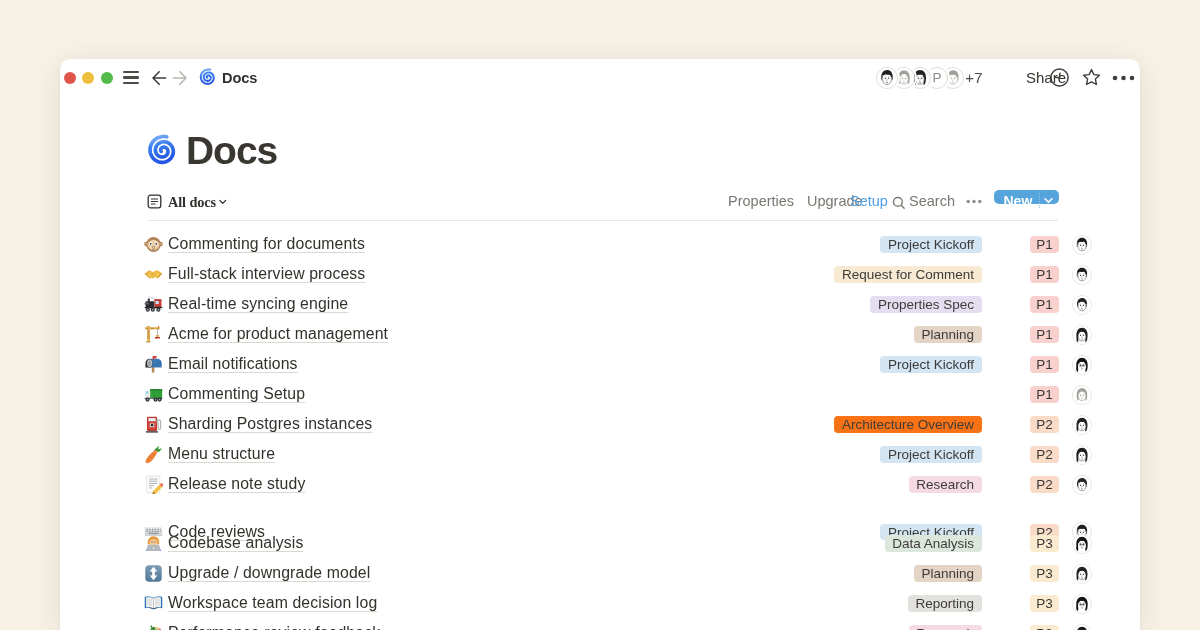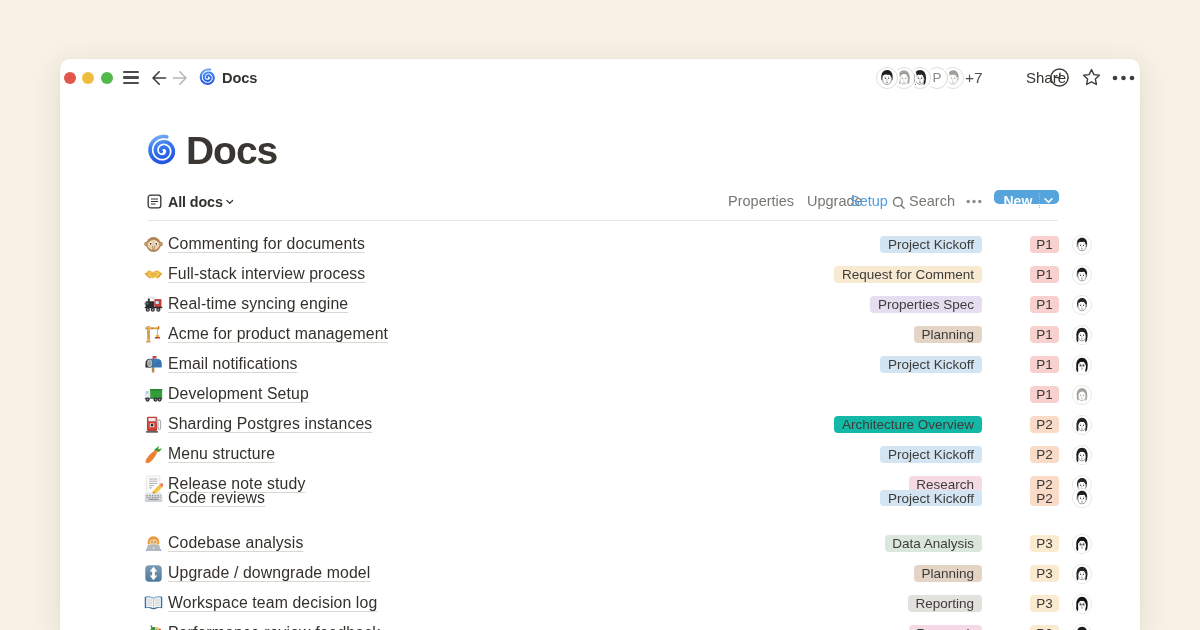--- a/index.html
+++ b/index.html
@@ -10,21 +10,21 @@
 .burger div { height:2.5px; background:#4d4b48; border-radius:1.2px; margin-bottom:3px; }
 .navarrow { position:absolute; top:66px; }
 .tbtext { position:absolute; top:69.5px; font-size:15px; color:#33312e; font-weight:700; letter-spacing:.1px;}
 .hav { position:absolute; top:66.5px; width:22px; height:22px; border-radius:50%; box-shadow:0 0 0 2px #fff; }
 .hav svg { display:block; }
 .plus7 { position:absolute; left:965px; top:69px; font-size:15.5px; color:#4f4d49; }
 .share { position:absolute; left:998px; top:69px; font-size:15px; color:#37352f;margin-left:28px; }
 .topicon { position:absolute; top:67px; } .topicon svg, .navarrow svg, .bigcy svg { display:block; }
 .bigcy { position:absolute; left:144.5px; top:132px; }
 .title { position:absolute; left:186px; top:129px; font-size:39px; font-weight:700; color:#3a3732; letter-spacing:-1.05px; }
-.alldocs { position:absolute; left:147px; top:193px; }
+.alldocs { position:absolute; left:147px; top:193px;font-family:Liberation Serif, serif; }
 .alldocs svg { vertical-align:-2px; }
 .alldocs .t { font-size:14.3px; font-weight:700; color:#33312e; margin-left:6px; letter-spacing:-.1px; }
 .toolbar { position:absolute; top:193px; left:0; width:1080px; font-size:14.5px; color:#7a7771; }
 .tb { position:absolute; top:0; }
 .newbtn { position:absolute; left:994px; top:190px; width:64.5px; height:14px; background:#55a5dc; border-radius:5px; color:#fff; font-size:14.5px; font-weight:700; }
 .divider { position:absolute; left:148px; top:220px; width:910px; height:1px; background:#e9e7e2; }
 .row { position:absolute; left:0; width:1200px; height:30px; }
 .emoji { position:absolute; left:143.5px; top:5px; width:19px; height:19px; }
 .emoji svg { display:block; }
 .rtitle { position:absolute; left:168px; top:5.5px; font-size:15.8px; letter-spacing:.12px; color:#34312c; text-decoration:underline; text-decoration-color:#dbd8d1; text-underline-offset:3px; text-decoration-thickness:1px; }
@@ -384,21 +384,21 @@
         <rect x="1.5" y="5.9" width="2.5" height="2.4" rx=".4" fill="#9fd3ea"></rect>
         <rect x="0.5" y="12.1" width="17" height="1" rx=".4" fill="#5f6368"></rect>
         <circle cx="3.4" cy="13.8" r="2" fill="#2e2f33"></circle>
         <circle cx="10.9" cy="13.8" r="2" fill="#2e2f33"></circle>
         <circle cx="14.7" cy="13.8" r="2" fill="#2e2f33"></circle>
         <circle cx="3.4" cy="13.8" r=".8" fill="#9aa0a6"></circle>
         <circle cx="10.9" cy="13.8" r=".8" fill="#9aa0a6"></circle>
         <circle cx="14.7" cy="13.8" r=".8" fill="#9aa0a6"></circle>
       </svg>
     </div>
-    <div class="rtitle">Development Setup</div>
+    <div class="rtitle">Commenting Setup</div>
     <div class="rright">
       <div class="pri" style="background:#f8d1cf">P1</div>
       <div class="rav">
         <svg width="20" height="20" viewBox="0 0 19 19" style="display:block">
           <circle cx="9.5" cy="9.5" r="9.1" fill="#fff" stroke="#e4e1dc" stroke-width=".7"></circle>
           <path d="M4.5 10.2C4.2 5.4 6.5 2.8 9.5 2.8c3 0 5.3 2.6 5 7.4l-.4 3c-.2.9-.8 1.5-1.5 1.8l.3-5.2c-2.1.3-5.1-.3-6.4-1.5l-.3 6.7c-.7-.3-1.3-.9-1.5-1.8z" fill="#9d9a94" opacity=".9"></path>
           <ellipse cx="9.5" cy="10.5" rx="3.7" ry="4.4" fill="#fff"></ellipse>
           <path d="M5.9 10.3c-.3-3.2 1.3-5 3.6-5s3.9 1.8 3.6 5l-.4 2.2c-.6 1.5-1.7 2.3-3.2 2.3s-2.6-.8-3.2-2.3z" fill="none" stroke="#8f8c86" stroke-width=".5"></path>
           <circle cx="8.1" cy="9.9" r=".5" fill="#8f8c86"></circle>
           <circle cx="10.9" cy="9.9" r=".5" fill="#8f8c86"></circle>
@@ -416,21 +416,21 @@
         <rect x="4.2" y="2.8" width="6.8" height="3.2" rx=".5" fill="#e9edef"></rect>
         <rect x="4.2" y="7.2" width="6.8" height="5.6" rx=".5" fill="#d8564b"></rect>
         <rect x="5.6" y="8" width="4" height="3.4" rx=".4" fill="#f0f2f3"></rect>
         <circle cx="7.6" cy="9.7" r="1.3" fill="#2b2b2b"></circle>
         <rect x="1.9" y="15.2" width="11.4" height="1.5" rx=".4" fill="#5f6368"></rect>
         <path d="M12.4 4.6h1.2c1.2 0 2.1 1 2.1 2.1v5.6a1.2 1.2 0 0 1-2.4 0V7.5h-.9z" fill="none" stroke="#aab0b5" stroke-width="1.1"></path>
       </svg>
     </div>
     <div class="rtitle">Sharding Postgres instances</div>
     <div class="rright">
-      <div class="tag" style="background:#14b8a6">Architecture Overview</div>
+      <div class="tag" style="background:#f97316">Architecture Overview</div>
       <div class="pri" style="background:#fadbc8">P2</div>
       <div class="rav">
         <svg width="20" height="20" viewBox="0 0 19 19" style="display:block">
           <circle cx="9.5" cy="9.5" r="9.1" fill="#fff" stroke="#e4e1dc" stroke-width=".7"></circle>
           <path d="M4.3 10.4C4 5.3 6.4 2.6 9.5 2.6c3.1 0 5.5 2.7 5.2 7.8l-.5 3.3c-.3 1-.9 1.7-1.7 2l.3-5.7c-2.2.3-5.3-.3-6.6-1.6l-.3 7.3c-.8-.3-1.4-1-1.6-2z" fill="#232323"></path>
           <ellipse cx="9.5" cy="10.6" rx="3.7" ry="4.4" fill="#fff"></ellipse>
           <path d="M5.9 10.4c-.3-3.2 1.3-5 3.6-5s3.9 1.8 3.6 5l-.4 2.2c-.6 1.5-1.7 2.3-3.2 2.3s-2.6-.8-3.2-2.3z" fill="none" stroke="#3a3a3a" stroke-width=".45"></path>
           <path d="M6 10C5.8 6.6 7.4 5.1 9.5 5.1c2.1 0 3.7 1.5 3.5 4.9-.3-1.9-.8-2.7-1.4-3.7-1.7.7-3.8.5-5.1-.9-.1 1.5-.4 3-.5 4.6z" fill="#232323"></path>
           <circle cx="8.1" cy="9.9" r=".5" fill="#222"></circle>
           <circle cx="10.9" cy="9.9" r=".5" fill="#222"></circle>
@@ -495,21 +495,21 @@
           <path d="M5.9 9.9C5.6 6.4 7.4 4.9 9.5 4.9c2.1 0 3.9 1.5 3.6 5-.3-1.9-.8-2.7-1.4-3.7-1.8.7-4 .5-5.4-.9 0 1.5-.3 3-.4 4.6z" fill="#262626"></path>
           <circle cx="8.1" cy="9.9" r=".5" fill="#222"></circle>
           <circle cx="10.9" cy="9.9" r=".5" fill="#222"></circle>
           <path d="M7.4 8.9l1.2-.3M10.4 8.6l1.2.3" stroke="#333" stroke-width=".4" fill="none"></path>
           <path d="M9.5 10v1.7l-.5.3" stroke="#666" stroke-width=".4" fill="none"></path>
           <path d="M8.6 13.1q.9.5 1.8 0" stroke="#333" stroke-width=".5" fill="none"></path>
         </svg>
       </div>
     </div>
   </div>
-<div class="row" style="top:483px">
+<div class="row" style="top:517px">
     <div class="emoji">
       <svg width="19" height="19" viewBox="0 0 18 18">
         <rect x="0.7" y="5.2" width="16.6" height="7.6" rx="1" fill="#d7dadd"></rect>
         <rect x="0.7" y="5.2" width="16.6" height="2" rx="1" fill="#e8eaec"></rect>
         <path d="M2.3 7h1.4M4.9 7h1.4M7.5 7h1.4M10.1 7h1.4M12.7 7h1.4M15.3 7h.6M2.3 8.9h1.4M4.9 8.9h1.4M7.5 8.9h1.4M10.1 8.9h1.4M12.7 8.9h1.4M15.3 8.9h.6M4.2 10.8h9.6" stroke="#8f959b" stroke-width="1"></path>
         <rect x="0.7" y="12.1" width="16.6" height=".7" fill="#b4b9bd"></rect>
       </svg>
     </div>
     <div class="rtitle">Code reviews</div>
     <div class="rright">

